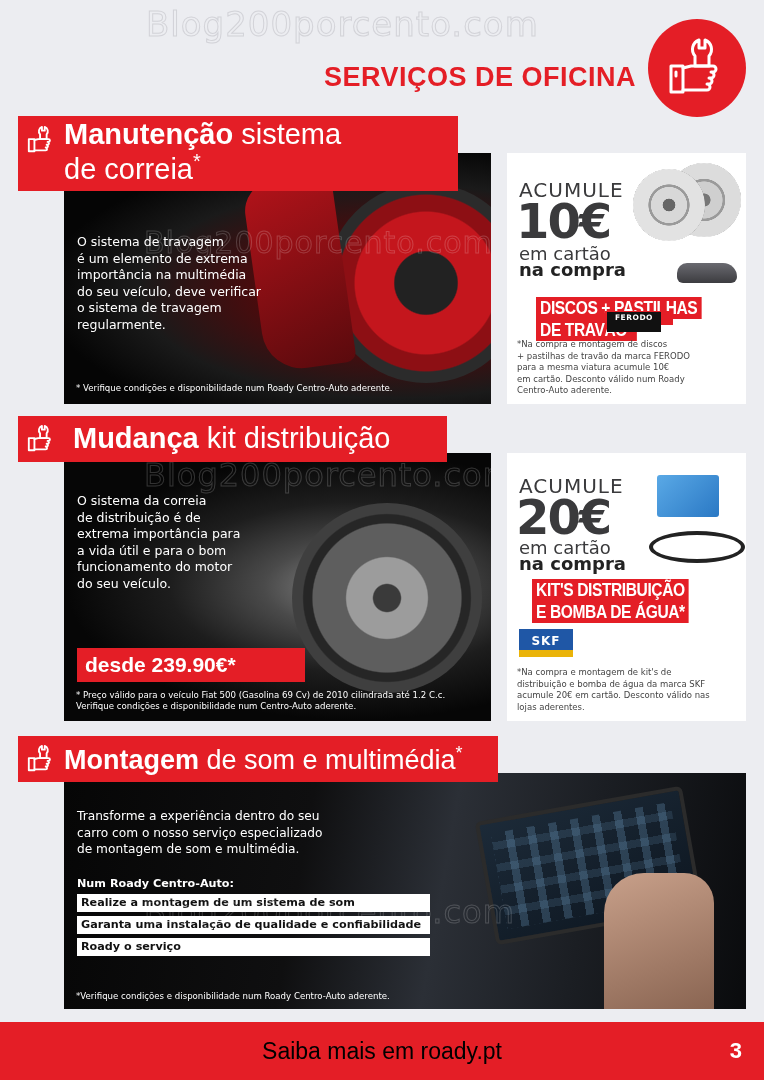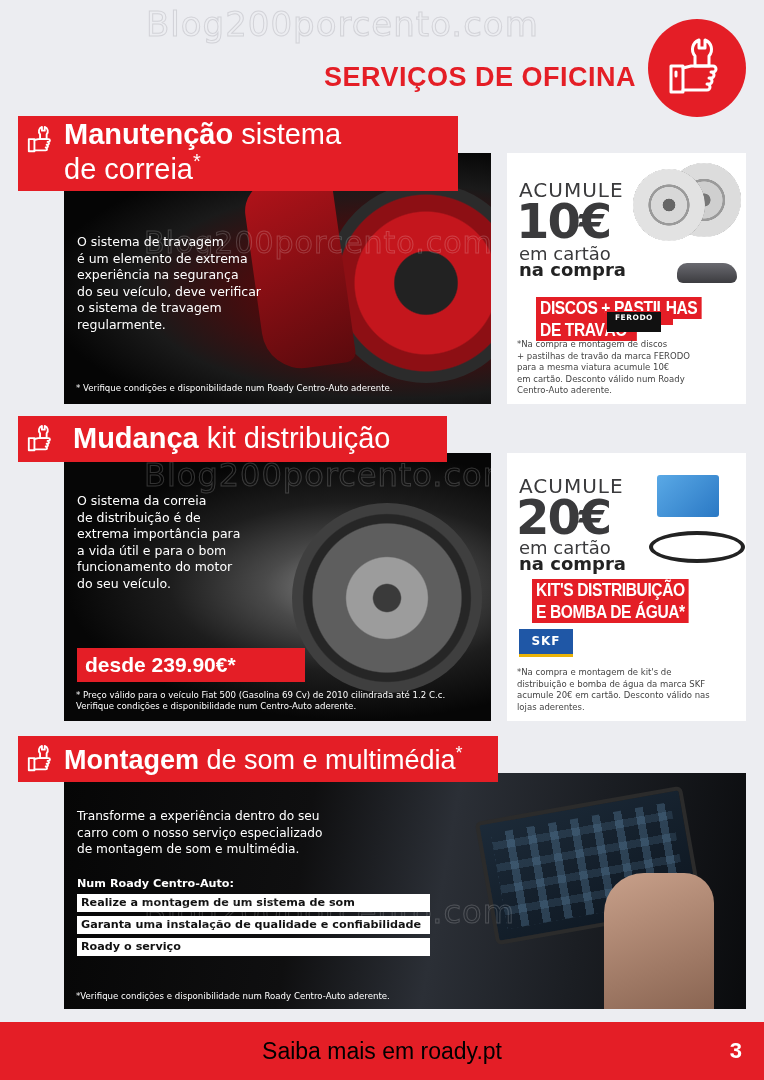--- a/index.html
+++ b/index.html
@@ -40,21 +40,21 @@
   </svg>
 </div>
 
 <div class="photo" style="left:64px;top:153px;width:427px;height:251px;background:radial-gradient(ellipse at 78% 55%,#8a1117 0%,#4d0a0c 28%,#1a1a1a 55%,#050505 75%)">
 
   <div class="abs" style="left:262px;top:30px;width:200px;height:200px;border-radius:50%;background:radial-gradient(circle,#222 0 22%,#c4161d 23% 50%,#8d0f14 51% 62%,#2b2b2b 63% 100%)"></div>
   <div class="abs" style="left:190px;top:25px;width:90px;height:190px;background:linear-gradient(160deg,#b3131a,#5a0a0d);border-radius:30px 10px 10px 40px;transform:rotate(-8deg)"></div>
   <div class="txt" style="left:13px;top:81px;">
     <div>O sistema de travagem</div>
     <div>é um elemento de extrema</div>
-    <div>experiência na segurança</div>
+    <div>importância na multimédia</div>
     <div>do seu veículo, deve verificar</div>
     <div>o sistema de travagem</div>
     <div>regularmente.</div>
   </div>
   <div class="watermark wm-faint" style="left:80px;top:72px;font-size:30px">Blog200porcento.com</div>
   <div class="fine" style="left:12px;top:230px;">* Verifique condições e disponibilidade num Roady Centro-Auto aderente.</div>
 </div>
 
 <div class="sec-header" style="left:18px;top:116px;width:440px;height:75px;">
   <svg class="icon" style="top:9px" viewBox="0 0 64 64" fill="none" stroke="#fff" stroke-width="4" stroke-linejoin="round" stroke-linecap="round">
@@ -125,21 +125,21 @@
   <div class="abs acc" style="left:12px;top:21px;font-size:20px;letter-spacing:1px;">ACUMULE</div>
   <div class="abs acc" style="left:9px;top:36px;font-size:48px;font-weight:bold;letter-spacing:-2px;">20€</div>
   <div class="abs acc" style="left:12px;top:84px;font-size:18px;">em cartão</div>
   <div class="abs acc" style="left:12px;top:100px;font-size:18px;font-weight:bold;color:#222">na compra</div>
   <div class="abs" style="left:150px;top:22px;width:62px;height:42px;background:linear-gradient(135deg,#5aa9e6,#2a78c4);border-radius:3px"></div>
   <div class="abs" style="left:142px;top:78px;width:96px;height:32px;border:4px solid #222;border-radius:50%"></div>
   <div class="abs" style="left:25px;top:126px;">
     <div><span class="cond">KIT'S DISTRIBUIÇÃO</span></div>
     <div><span class="cond">E BOMBA DE ÁGUA*</span></div>
   </div>
-  <div class="abs" style="left:12px;top:176px;width:54px;height:28px;background:#1f57a6;border-bottom:3px solid #eab308;color:#fff;font-weight:bold;font-size:12px;text-align:center;line-height:25px;letter-spacing:1px">SKF</div>
+  <div class="abs" style="left:12px;top:176px;width:54px;height:28px;background:#1f57a6;border-bottom:7px solid #eab308;color:#fff;font-weight:bold;font-size:12px;text-align:center;line-height:25px;letter-spacing:1px">SKF</div>
   <div class="note" style="left:10px;top:214px;">
     <div>*Na compra e montagem de kit's de</div>
     <div>distribuição e bomba de água da marca SKF</div>
     <div>acumule 20€ em cartão. Desconto válido nas</div>
     <div>lojas aderentes.</div>
   </div>
 </div>
 
 <div class="photo" style="left:64px;top:773px;width:682px;height:236px;background:linear-gradient(100deg,#060606 0%,#0f0f10 35%,#2b2f36 55%,#1b1e23 75%,#0a0b0d 100%)">
   <div class="abs" style="left:420px;top:30px;width:210px;height:125px;background:linear-gradient(160deg,#1c2a38,#0d1620);border:4px solid #2b2b2b;border-radius:6px;transform:rotate(-10deg)">

